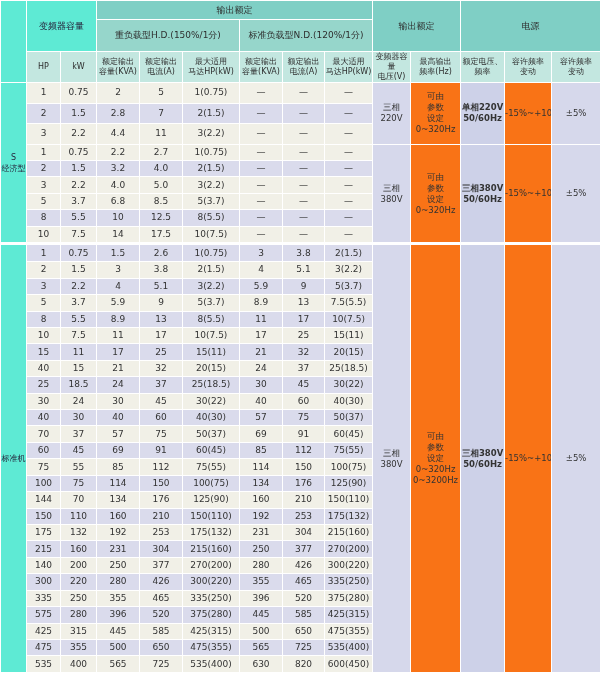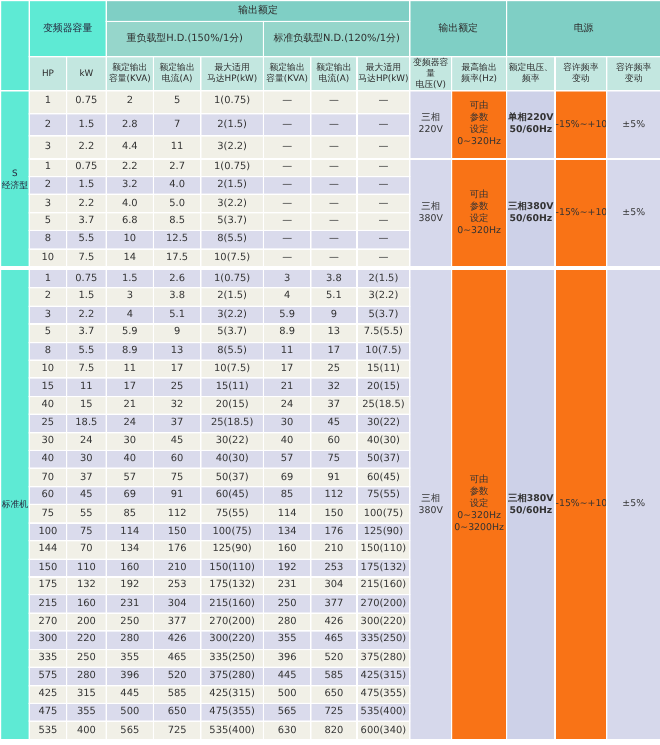--- a/index.html
+++ b/index.html
@@ -391,21 +391,21 @@
         <td class="lv">215</td>
         <td class="lv">160</td>
         <td class="lv">231</td>
         <td class="lv">304</td>
         <td class="lv">215(160)</td>
         <td class="lv">250</td>
         <td class="lv">377</td>
         <td class="lv">270(200)</td>
       </tr>
       <tr>
-        <td class="cr">270</td>
+        <td class="cr">140</td>
         <td class="cr">200</td>
         <td class="cr">250</td>
         <td class="cr">377</td>
         <td class="cr">270(200)</td>
         <td class="cr">280</td>
         <td class="cr">426</td>
         <td class="cr">300(220)</td>
       </tr>
       <tr>
         <td class="lv">300</td>
@@ -458,16 +458,16 @@
         <td class="lv">535(400)</td>
       </tr>
       <tr>
         <td class="cr">535</td>
         <td class="cr">400</td>
         <td class="cr">565</td>
         <td class="cr">725</td>
         <td class="cr">535(400)</td>
         <td class="cr">630</td>
         <td class="cr">820</td>
-        <td class="cr">600(340)</td>
+        <td class="cr">600(450)</td>
       </tr>
     </tbody>
 </table>
 
 </body></html>

